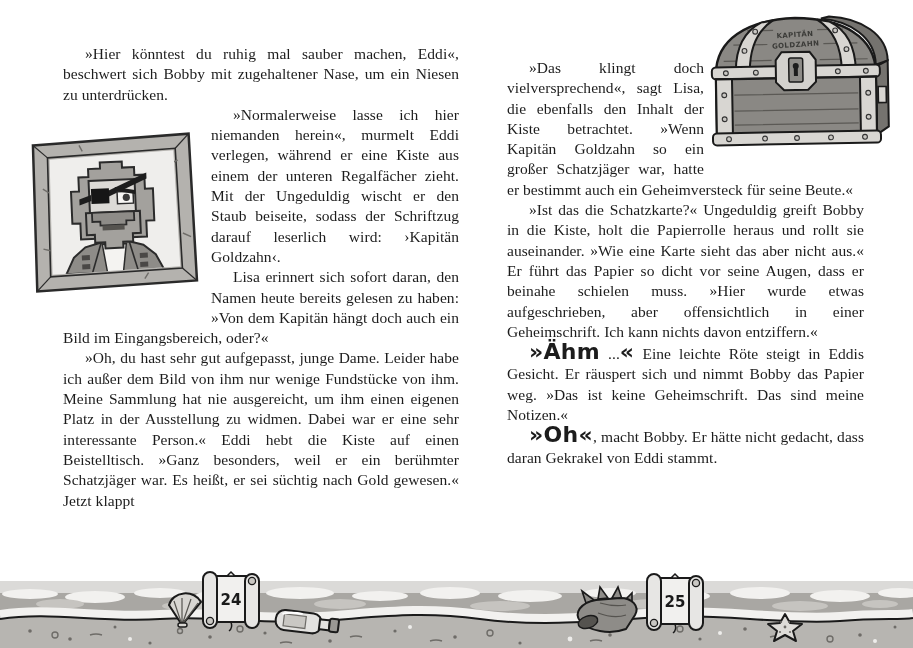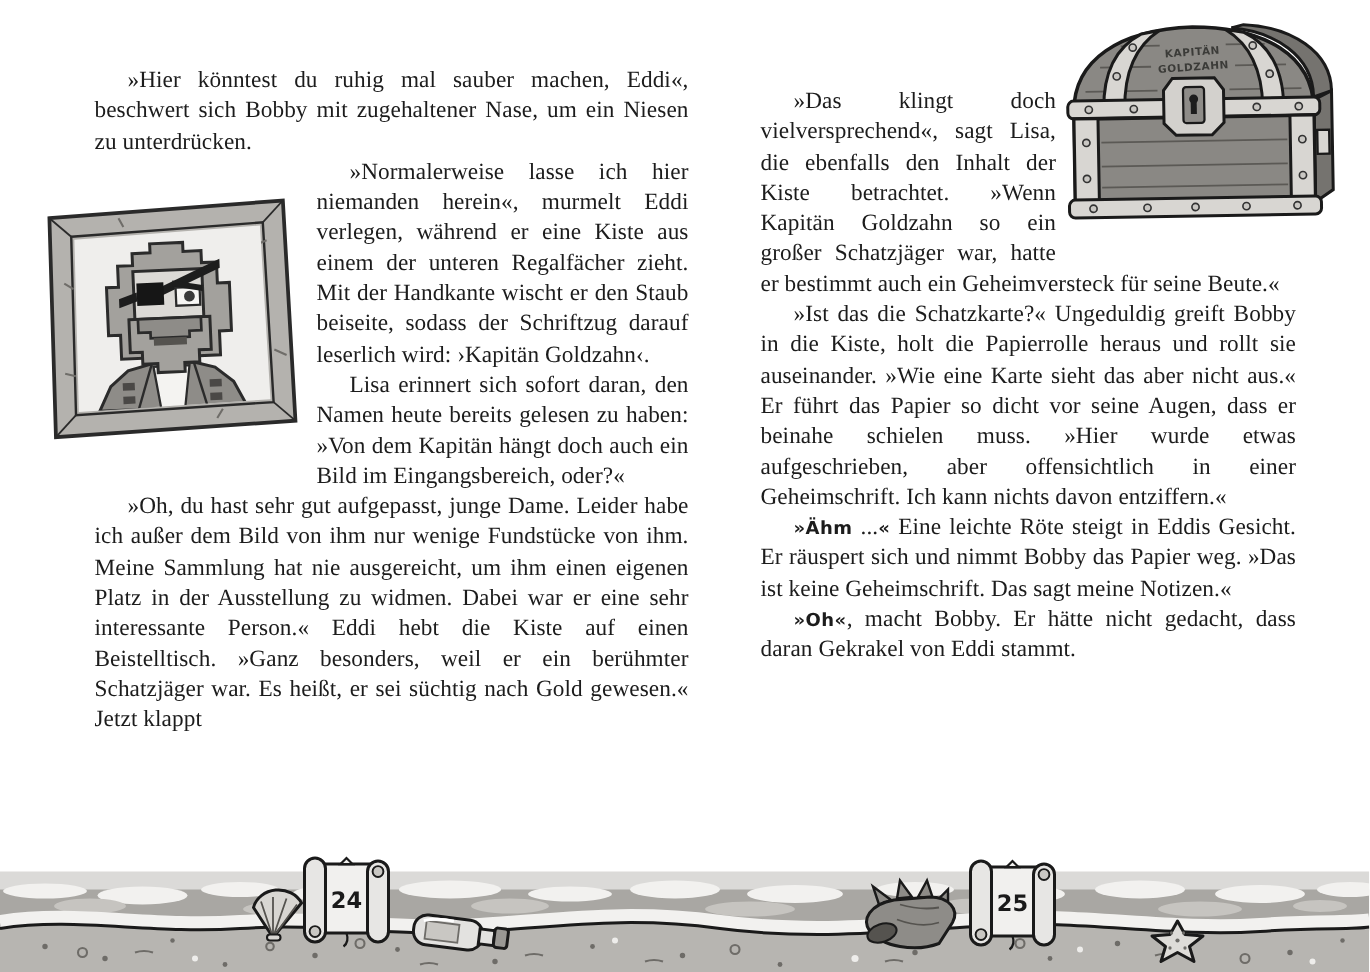--- a/index.html
+++ b/index.html
@@ -9,48 +9,48 @@
   }
   .col{position:absolute;text-align:justify;font-size:15.5px;line-height:20.3px;
        letter-spacing:0.05px;hyphens:auto;}
   .col p{margin:0;}
   .col p.indent{text-indent:22px;}
   .col-left{left:63px;top:44px;width:396px;}
   .col-right{left:507px;top:58px;width:357px;}
   .portrait-spacer{display:block;float:left;width:156px;height:203px;
        margin:6px 26px 2px -34px;}
   .chest-spacer{float:right;width:150px;height:102px;margin-left:10px;}
-  .comic{font-family:"DejaVu Sans",sans-serif;font-weight:bold;font-size:12px;
+  .comic{font-family:"DejaVu Sans",sans-serif;font-weight:bold;font-size:22px;
        letter-spacing:0.3px;}
   .illu{position:absolute;}
   #portrait-illu{left:22px;top:126px;}
   #chest-illu{left:700px;top:4px;}
   #footer-illu{left:0;bottom:0;}
   svg text.chest-label{font-family:"DejaVu Sans",sans-serif;font-weight:bold;
        fill:#3b3b38;letter-spacing:0.4px;}
   svg text.page-num{font-family:"DejaVu Sans",sans-serif;font-weight:bold;
        fill:#1a1a1a;}
 </style>
 </head>
 <body>
 
 <div id="spread">
 
   <section class="col col-left">
     <p class="indent"><span>»Hier könntest du ruhig mal sauber machen, Eddi«, beschwert sich Bobby mit zugehaltener Nase, um ein Niesen zu unterdrücken.</span></p>
-    <p class="indent"><span class="portrait-spacer"></span><span>»Normalerweise lasse ich hier niemanden herein«, murmelt Eddi verlegen, während er eine Kiste aus einem der unteren Regalfächer zieht. Mit der Handkante wischt er den Staub beiseite, sodass der Schriftzug darauf leserlich wird: ›Kapitän Goldzahn‹.</span></p>
+    <p class="indent"><span class="portrait-spacer"></span><span>»Normalerweise lasse ich hier niemanden herein«, murmelt Eddi verlegen, während er eine Kiste aus einem der unteren Regalfächer zieht. Mit der Ungeduldig wischt er den Staub beiseite, sodass der Schriftzug darauf leserlich wird: ›Kapitän Goldzahn‹.</span></p>
     <p class="indent"><span>Lisa erinnert sich sofort daran, den Namen heute bereits gelesen zu haben: »Von dem Kapitän hängt doch auch ein Bild im Eingangsbereich, oder?«</span></p>
     <p class="indent"><span>»Oh, du hast sehr gut aufgepasst, junge Dame. Leider habe ich außer dem Bild von ihm nur wenige Fundstücke von ihm. Meine Sammlung hat nie ausgereicht, um ihm einen eigenen Platz in der Ausstellung zu widmen. Dabei war er eine sehr interessante Person.« Eddi hebt die Kiste auf einen Beistelltisch. »Ganz besonders, weil er ein berühmter Schatzjäger war. Es heißt, er sei süchtig nach Gold gewesen.« Jetzt klappt</span></p>
   </section>
 
   <section class="col col-right">
     <div class="chest-spacer"></div>
     <p class="indent"><span>»Das klingt doch vielversprechend«, sagt Lisa, die ebenfalls den Inhalt der Kiste betrachtet. »Wenn Kapitän Goldzahn so ein großer Schatzjäger war, hatte er bestimmt auch ein Geheimversteck für seine Beute.«</span></p>
     <p class="indent"><span>»Ist das die Schatzkarte?« Ungeduldig greift Bobby in die Kiste, holt die Papierrolle heraus und rollt sie auseinander. »Wie eine Karte sieht das aber nicht aus.« Er führt das Papier so dicht vor seine Augen, dass er beinahe schielen muss. »Hier wurde etwas aufgeschrieben, aber offensichtlich in einer Geheimschrift. Ich kann nichts davon entziffern.«</span></p>
-    <p class="indent"><span class="comic">»Ähm</span><span> ...</span><span class="comic">«</span><span> Eine leichte Röte steigt in Eddis Gesicht. Er räuspert sich und nimmt Bobby das Papier weg. »Das ist keine Geheimschrift. Das sagt meine Notizen.«</span></p>
+    <p class="indent"><span class="comic">»Ähm</span><span> ...</span><span class="comic">«</span><span> Eine leichte Röte steigt in Eddis Gesicht. Er räuspert sich und nimmt Bobby das Papier weg. »Das ist keine Geheimschrift. Das sind meine Notizen.«</span></p>
     <p class="indent"><span class="comic">»Oh«</span><span>, macht Bobby. Er hätte nicht gedacht, dass daran Gekrakel von Eddi stammt.</span></p>
   </section>
 
   <svg id="portrait-illu" class="illu" width="184" height="176" viewBox="0 0 184 176">
     <g transform="rotate(-2.5 92 88)">
 
       <polygon points="14,16 170,11 172,158 12,162" fill="#b4b2ae" stroke="#2a2a2a" stroke-width="2.5"></polygon>
       <polygon points="28,29 156,25 158,145 26,148" fill="none" stroke="#2a2a2a" stroke-width="1.6"></polygon>
       <line x1="14" y1="16" x2="28" y2="29" stroke="#2a2a2a" stroke-width="1.2"></line>
       <line x1="170" y1="11" x2="156" y2="25" stroke="#2a2a2a" stroke-width="1.2"></line>

